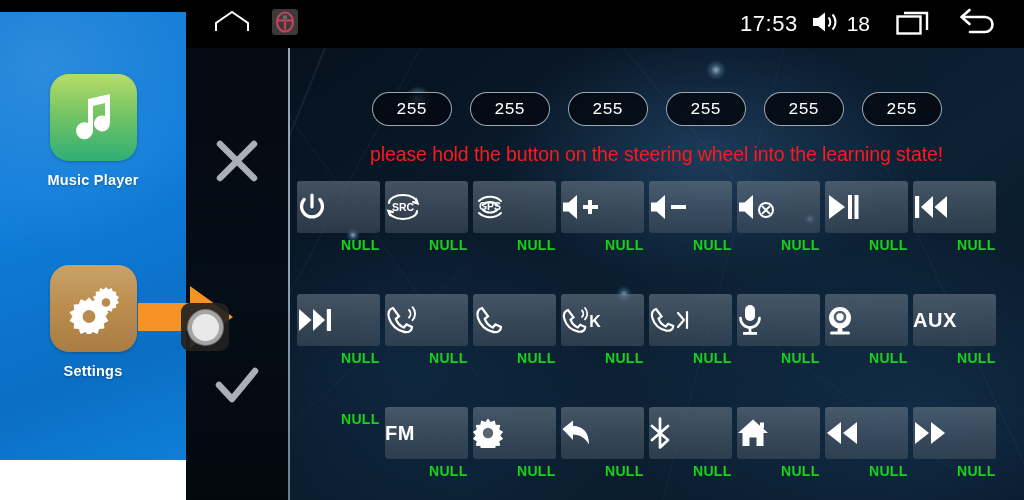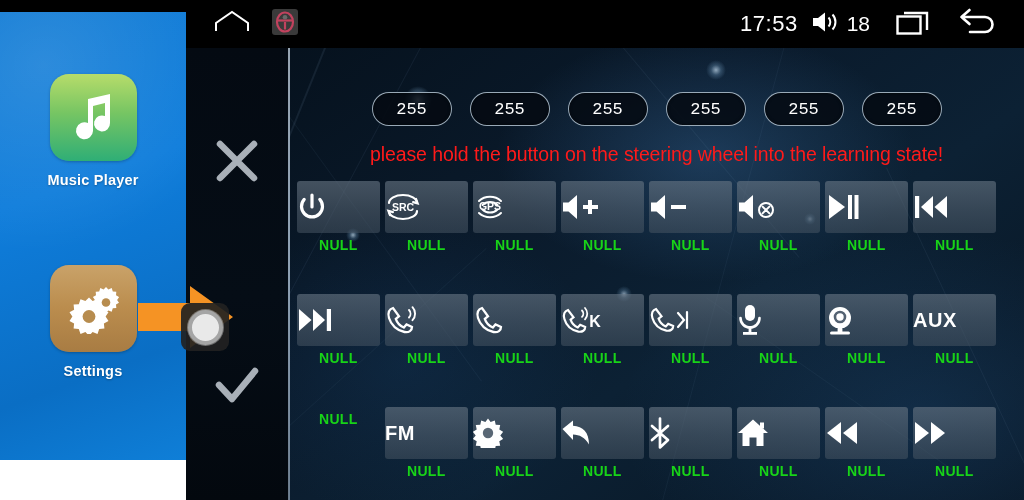--- a/index.html
+++ b/index.html
@@ -99,21 +99,21 @@
   .cell { width:82.5px; }
   .key {
     height:52px; border-radius:3px;
     background:linear-gradient(180deg,rgba(104,118,132,.62) 0%,rgba(84,98,112,.58) 55%,rgba(70,84,98,.55) 100%);
     display:flex; align-items:center; 
     color:#fff; cursor:pointer;
   }
   .key svg { display:block; }
   .key .txt { font-size:20px; font-weight:bold; letter-spacing:.5px; }
   .key-label {
-    text-align:center; color:#18d418; font-size:14px; font-weight:bold;
+    text-align:right; color:#18d418; font-size:14px; font-weight:bold;
     margin-top:4px; letter-spacing:.3px;
   }
 
   
   #cursor-puck {
     position:absolute; z-index:9; left:181px; top:303px; width:48px; height:48px;
     border-radius:9px; background:rgba(34,34,34,.92);
     display:flex; align-items:center; justify-content:center;
   }
   #cursor-puck .ring {

